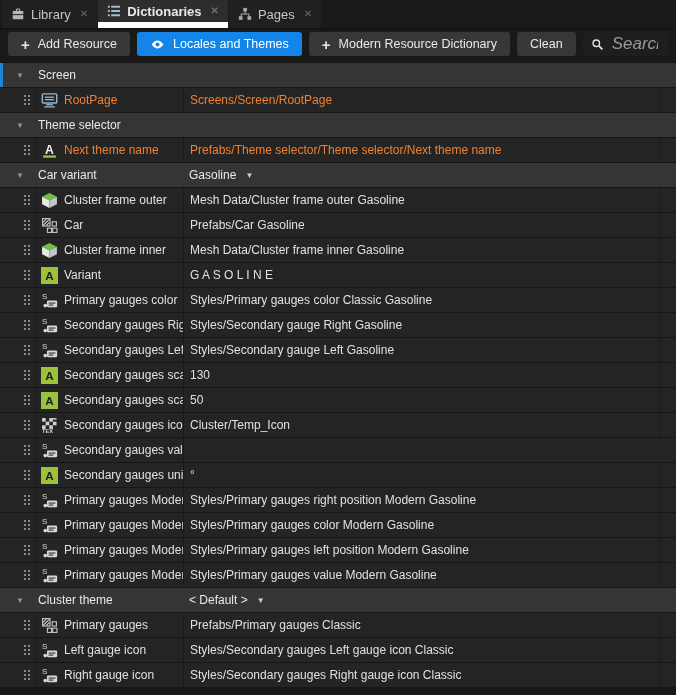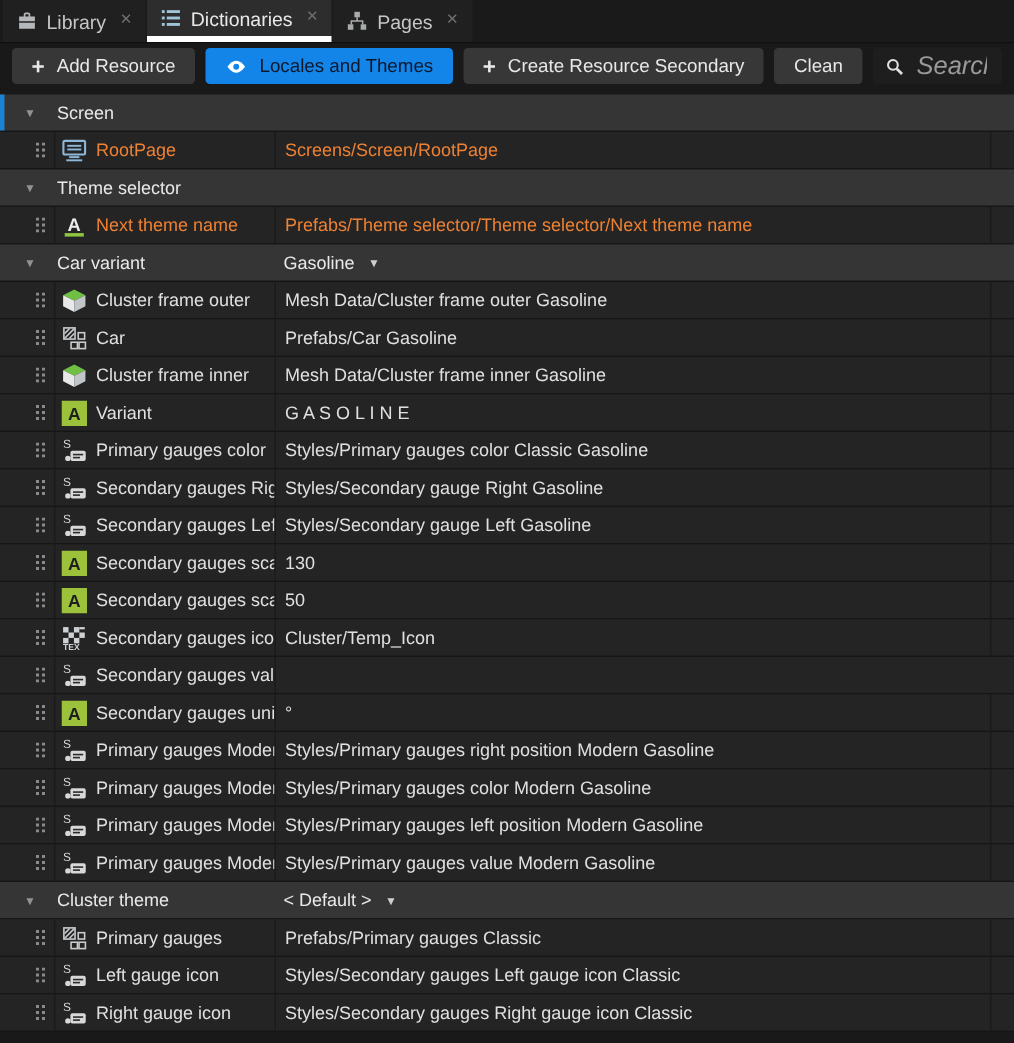--- a/index.html
+++ b/index.html
@@ -6,31 +6,31 @@
   body{
     width:676px;height:695px;overflow:hidden;
     background:#191919;
     font-family:"Liberation Sans",sans-serif;
     -webkit-font-smoothing:antialiased;
     user-select:none;
   }
   
   .tabbar{height:28px;background:#1a1a1a;display:flex;align-items:stretch;padding-left:2px;border-bottom:1px solid #101010;}
   .tab{display:flex;align-items:center;gap:6px;padding:0 9px;background:#202020;margin-right:1px;font-size:13px;color:#c6c6c6;cursor:default;justify-content:center;}
-  .tab.active{background:#2d2d2d;color:#e9e9e9;border-bottom:4px solid #ffffff;}
+  .tab.active{background:#2d2d2d;color:#e9e9e9;border-bottom:6px solid #ffffff;font-weight:bold;}
   .tabicon{display:flex;align-items:center;}
   .tabicon svg{display:block;}
   .tabclose{color:#6f6f6f;font-size:10px;margin-left:3px;line-height:1;}
   
   .toolbar{height:30px;background:#191919;display:flex;align-items:center;gap:7px;padding:0 8px;}
   .btn{height:24px;background:#373737;color:#e8e8e8;border:none;border-radius:3px;
        font-family:"Liberation Sans",sans-serif;font-size:12.5px;
        padding:0 13px;display:flex;align-items:center;gap:8px;white-space:nowrap;cursor:default;}
   .btn .plus{font-size:15px;font-weight:bold;line-height:1;color:#e8e8e8;}
-  .btn.blue{background:#1385e8;color:#0f172a;}
+  .btn.blue{background:#1385e8;color:#ffffff;}
   .searchbox{margin-left:auto;background:#1e1e1e;border-radius:3px;height:24px;width:118px;
              display:flex;align-items:center;padding:0 8px;gap:6px;}
   .searchbox input{background:transparent;border:none;outline:none;color:#dddddd;
              font-family:"Liberation Sans",sans-serif;font-size:17px;width:100%;}
   .searchbox input::placeholder{color:#9a9a9a;font-style:italic;}
   
   .table{margin-top:4px;width:676px;}
   .row{display:flex;align-items:center;height:24px;border-bottom:1px solid #161616;
        font-size:12px;color:#e0e0e0;position:relative;white-space:nowrap;}
   .row.section{background:#353535;}
@@ -107,21 +107,21 @@
       <span style="display:flex;align-items:center;">
         <svg width="15" height="15" viewBox="0 0 16 16">
             <path d="M8 3.8C4.4 3.8 1.8 8 1.8 8S4.4 12.2 8 12.2 14.2 8 14.2 8 11.6 3.8 8 3.8z" fill="#ffffff"></path>
             <circle cx="8" cy="8" r="2.1" fill="#1385e8"></circle>
           </svg>
       </span>
       <span>Locales and Themes</span>
     </button>
     <button class="btn">
       <span class="plus">+</span>
-      <span>Create Resource Secondary</span>
+      <span>Modern Resource Dictionary</span>
     </button>
     <button class="btn">
       <span>Clean</span>
     </button>
     <div class="searchbox">
       <span style="display:flex;align-items:center;">
         <svg width="13" height="13" viewBox="0 0 16 16">
             <circle cx="6.5" cy="6.5" r="4" fill="none" stroke="#e0e0e0" stroke-width="1.7"></circle>
             <line x1="9.6" y1="9.6" x2="14" y2="14" stroke="#e0e0e0" stroke-width="2.2"></line>
           </svg>

